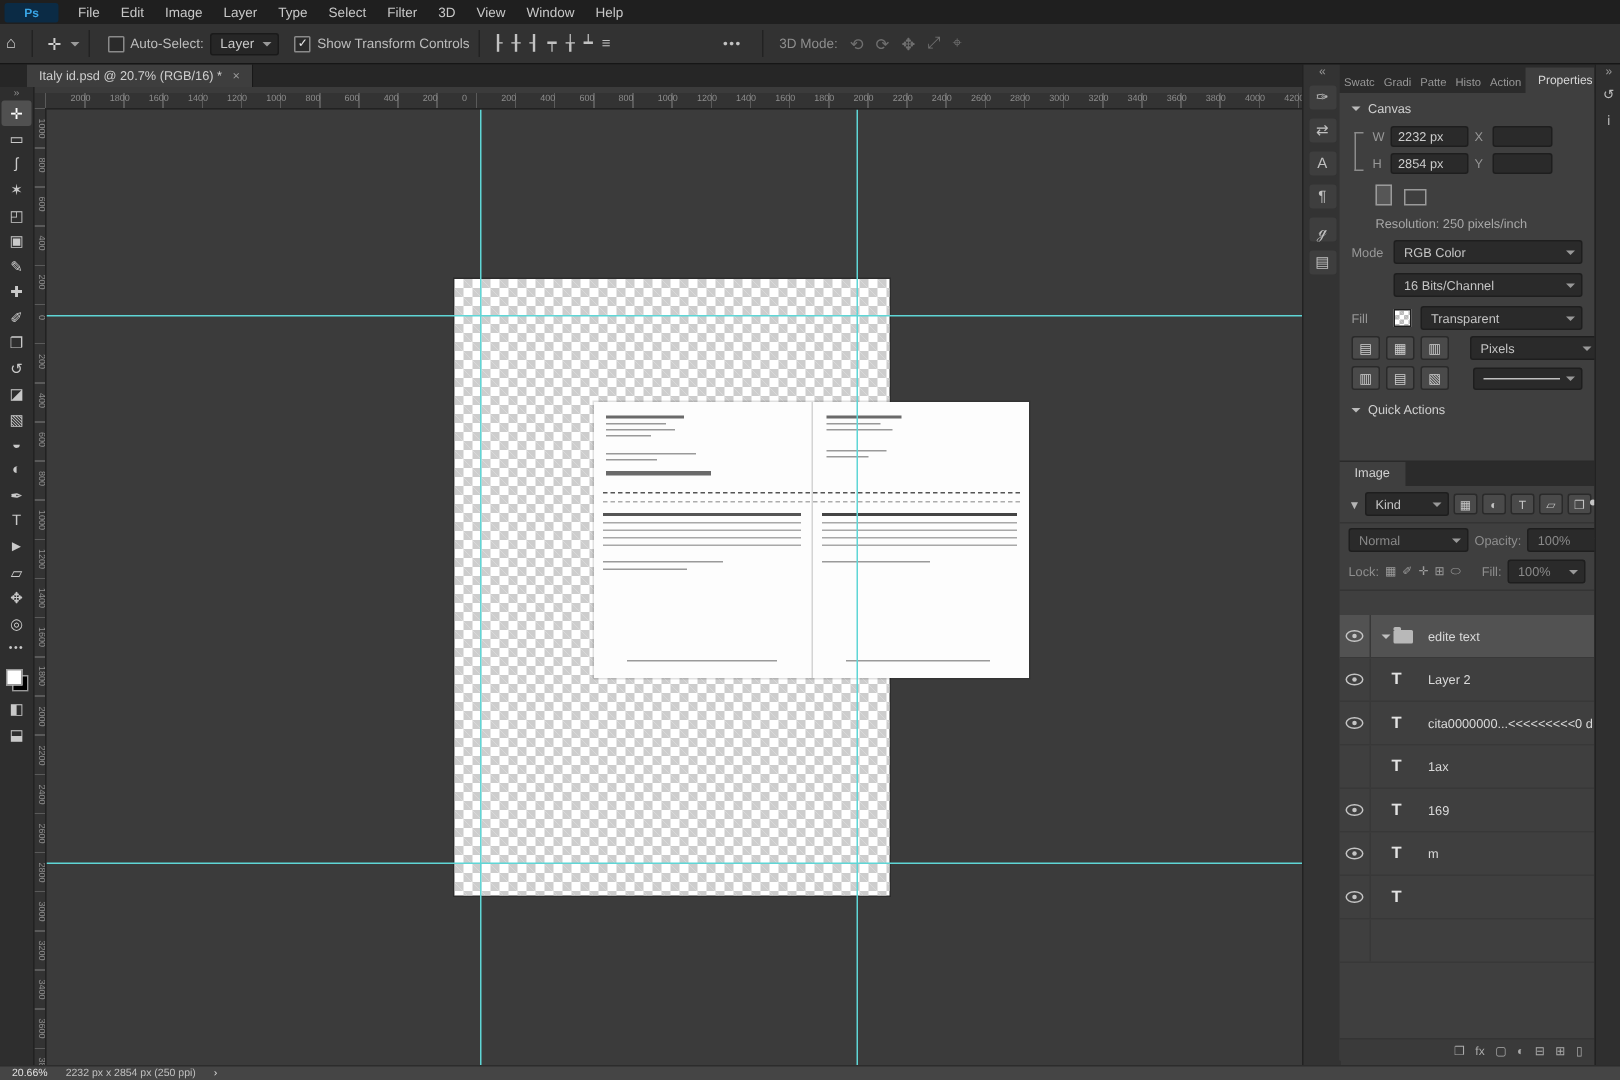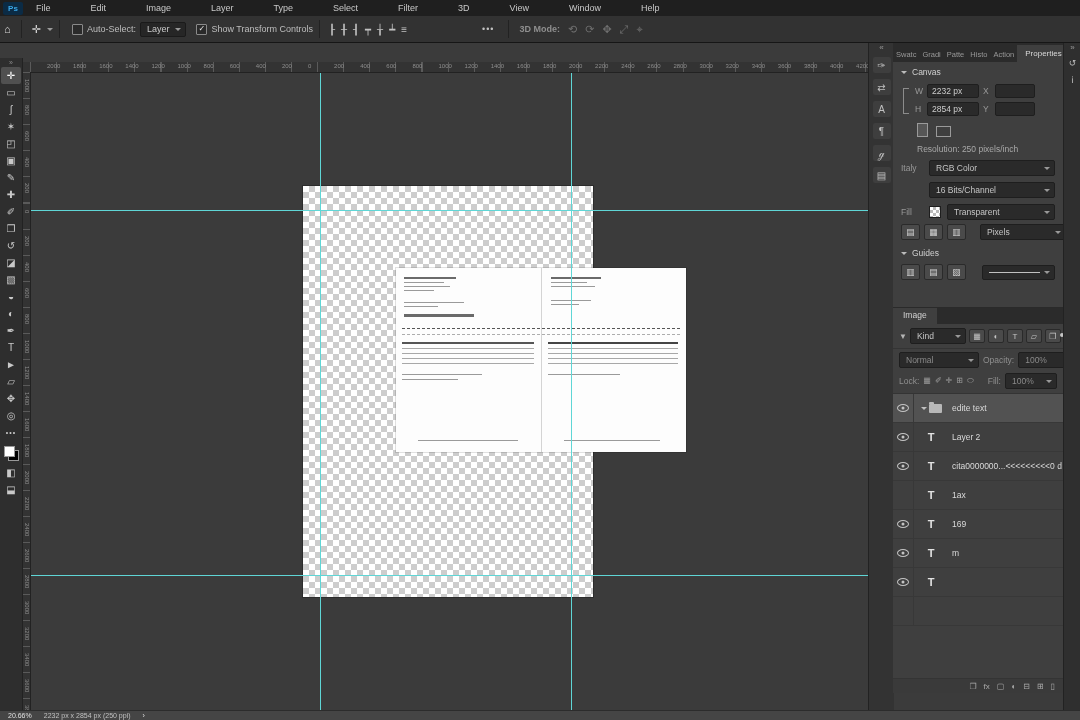--- a/index.html
+++ b/index.html
@@ -1,36 +1,36 @@
 <!DOCTYPE html>
 <html><head>
 <meta charset="utf-8">
 <style>
   html,body{margin:0;padding:0;background:#222;}
   #app{position:relative;width:1080px;height:720px;overflow:hidden;background:#3b3b3b;
        font-family:"Liberation Sans",sans-serif;-webkit-font-smoothing:antialiased;}
   
   .menubar{position:absolute;left:0;top:0;right:0;height:16px;background:#1f1f1f;display:flex;align-items:center;z-index:8;}
-  .ps-logo{width:20px;height:13px;margin:0 6px 0 3px;background:#0b2b45;color:#39a7e8;font-size:8px;font-weight:bold;
+  .ps-logo{width:36px;height:13px;margin:0 6px 0 3px;background:#0b2b45;color:#39a7e8;font-size:8px;font-weight:bold;
            display:flex;align-items:center;justify-content:center;border-radius:2px;}
   .menu-item{color:#c8c8c8;font-size:9px;padding:0 7px;line-height:16px;cursor:default;}
   
   .optionsbar{position:absolute;top:16px;left:0;right:0;height:26px;background:#323232;border-bottom:1px solid #161616;
               display:flex;align-items:center;color:#bdbdbd;font-size:9px;z-index:8;}
   .ob-sep{width:1px;height:18px;background:#222;margin:0 6px;}
   .ob-icon{font-size:11px;padding:0 4px;color:#cfcfcf;}
   .ob-icon.gray{color:#6f6f6f;}
   .tiny-chev{display:inline-block;border:3px solid transparent;border-top-color:#9a9a9a;margin-left:2px;transform:translateY(2px);}
   .checkbox{width:9px;height:9px;border:1px solid #8a8a8a;border-radius:1px;margin:0 4px 0 6px;display:inline-flex;
             align-items:center;justify-content:center;font-size:8px;line-height:8px;color:#e8e8e8;background:#2a2a2a;}
   .dropdown{background:#262626;border:1px solid #1a1a1a;border-radius:2px;padding:1px 16px 2px 6px;position:relative;color:#c9c9c9;margin:0 4px;}
   .dropdown::after{content:"";position:absolute;right:4px;top:5px;border:3px solid transparent;border-top-color:#999;}
   .align-glyph{font-size:10px;padding:0 3px;color:#c2c2c2;}
   .dots{letter-spacing:1px;color:#c2c2c2;padding:0 8px;}
-  .label-gray{color:#8e8e8e;padding:0 4px;font-weight:bold;}
+  .label-gray{color:#8e8e8e;padding:0 4px;}
   
   .tabbar{position:absolute;top:42px;left:0;width:868px;height:16px;background:#262626;display:flex;z-index:7;}
   .doctab{margin-left:18px;background:#3e3e3e;color:#cfcfcf;font-size:8.5px;display:flex;align-items:center;
           padding:0 8px;gap:7px;border-right:1px solid #181818;}
   .doctab .close{color:#9a9a9a;}
   
   .toolcol{position:absolute;left:0;top:58px;width:22px;bottom:9px;background:#2e2e2e;border-right:1px solid #222;
            display:flex;flex-direction:column;align-items:center;z-index:6;}
   .tcollapse{color:#8a8a8a;font-size:7px;height:9px;line-height:9px;}
   .tool{width:20px;height:17px;display:flex;align-items:center;justify-content:center;color:#c9c9c9;font-size:10px;border-radius:2px;}
@@ -63,21 +63,21 @@
   .ptable i{display:block;height:1px;background:#a8a8a8;margin:4px 0;}
   .guide-v{position:absolute;top:0;bottom:0;width:1px;z-index:3;}
   .guide-h{position:absolute;left:0;right:0;height:1px;z-index:3;}
   
   .dockstrip{position:absolute;left:868px;top:42px;width:25px;bottom:9px;background:#333;border-left:1px solid #222;
              display:flex;flex-direction:column;align-items:center;z-index:6;}
   .dcollapse{color:#9a9a9a;font-size:8px;height:12px;line-height:12px;}
   .dock-icon{width:18px;height:16px;margin:3px 0;display:flex;align-items:center;justify-content:center;color:#c0c0c0;
              font-size:10px;background:#3e3e3e;border-radius:2px;}
   
-  .rightcol{position:absolute;left:893px;top:42px;width:170px;bottom:27px;background:#3f3f3f;display:flex;flex-direction:column;
+  .rightcol{position:absolute;left:893px;top:42px;width:170px;bottom:13px;background:#3f3f3f;display:flex;flex-direction:column;
             font-size:8.5px;color:#b8b8b8;z-index:6;}
   .ptabs{height:20px;background:#2b2b2b;display:flex;align-items:flex-end;overflow:hidden;flex:0 0 auto;}
   .ptab{padding:3px 3px;font-size:7.5px;color:#989898;white-space:nowrap;}
   .ptab.active{background:#3f3f3f;color:#d8d8d8;font-size:8px;padding:4px 8px;}
   .doc-row{display:flex;align-items:center;gap:5px;padding:5px 8px;border-bottom:1px solid #343434;}
   .page-ic{width:9px;height:11px;border:1px solid #aaa;border-radius:1px;background:#4a4a4a;}
   .sect{display:flex;align-items:center;gap:5px;padding:5px 8px;color:#d0d0d0;}
   .chev{display:inline-block;border:3px solid transparent;border-top-color:#bbb;transform:translateY(2px);}
   .frow{display:flex;align-items:center;gap:4px;margin:2px 8px 2px 22px;position:relative;}
   .flabel{width:8px;color:#989898;}
@@ -116,21 +116,21 @@
   .ficon{width:14px;height:12px;background:#4a4a4a;border:1px solid #2a2a2a;border-radius:2px;display:flex;
          align-items:center;justify-content:center;font-size:8px;color:#c5c5c5;}
   .toggle{width:15px;height:8px;border:1px solid #8a8a8a;border-radius:4px;margin-left:auto;position:relative;}
   .toggle::after{content:"";position:absolute;right:1px;top:1px;width:4px;height:4px;border-radius:50%;background:#c5c5c5;}
   .lblend{display:flex;align-items:center;gap:4px;padding:3px 6px;color:#8f8f8f;flex:0 0 auto;}
   .lblend .bsel{flex:none;width:58px;}
   .lblend .osel{flex:none;width:34px;}
   .llock{display:flex;align-items:center;gap:4px;padding:2px 6px 4px 6px;color:#8f8f8f;border-bottom:1px solid #343434;flex:0 0 auto;}
   .lockic{font-size:8px;color:#9c9c9c;}
   .llock .fl{margin-left:auto;}
-  .llist{flex:1;min-height:0;overflow:hidden;}
+  .llist{flex:1;min-height:0;overflow:hidden;margin-top:16px;}
   .lrow{height:28px;display:flex;align-items:center;border-bottom:1px solid #383838;background:#3f3f3f;}
   .lrow.selected{background:#525252;}
   .eyecell{width:20px;height:100%;border-right:1px solid #383838;display:flex;align-items:center;justify-content:center;flex:none;}
   .eye{width:10px;height:6px;border:1px solid #c4c4c4;border-radius:50%;position:relative;}
   .eye::after{content:"";position:absolute;left:50%;top:50%;transform:translate(-50%,-50%);width:3px;height:3px;background:#c4c4c4;border-radius:50%;}
   .thumbcell{width:34px;display:flex;align-items:center;justify-content:center;gap:2px;flex:none;}
   .grp-arrow{display:inline-block;border:3px solid transparent;border-top-color:#c0c0c0;transform:translateY(2px);}
   .folder{width:13px;height:9px;background:#b8b8b8;border-radius:1px;position:relative;}
   .folder::before{content:"";position:absolute;top:-2px;left:0;width:5px;height:2px;background:#b8b8b8;border-radius:1px 1px 0 0;}
   .tthumb{font-size:11px;color:#e2e2e2;font-weight:bold;}
@@ -153,21 +153,21 @@
              color:#ffffff;text-shadow:0 1px 3px rgba(0,0,0,.65);white-space:nowrap;}
   .watermark .tld{color:#3fae49;}
 </style>
 </head>
 <body>
 
 <div id="app">
 
   <div class="menubar">
     <div class="ps-logo">Ps</div>
-    <div style="display:flex;gap:26px;">
+    <div style="display:flex;">
         <div class="menu-item">File</div>
         <div class="menu-item">Edit</div>
         <div class="menu-item">Image</div>
         <div class="menu-item">Layer</div>
         <div class="menu-item">Type</div>
         <div class="menu-item">Select</div>
         <div class="menu-item">Filter</div>
         <div class="menu-item">3D</div>
         <div class="menu-item">View</div>
         <div class="menu-item">Window</div>
@@ -201,20 +201,26 @@
     <span class="label-gray">3D Mode:</span>
     <span style="display:flex;align-items:center;">
         <span class="ob-icon gray">⟲</span>
         <span class="ob-icon gray">⟳</span>
         <span class="ob-icon gray">✥</span>
         <span class="ob-icon gray">⤢</span>
         <span class="ob-icon gray">⌖</span>
       </span>
   </div>
 
+  <div class="tabbar">
+    <div class="doctab">
+      <span>Italy id.psd @ 20.7% (RGB/16) *</span>
+      <span class="close">×</span>
+    </div>
+  </div>
 
   <div class="toolcol">
     <div class="tcollapse">»</div>
     <div style="display:flex;flex-direction:column;align-items:center;">
         <div class="tool selected">✛</div>
         <div class="tool">▭</div>
         <div class="tool">ʃ</div>
         <div class="tool">✶</div>
         <div class="tool">◰</div>
         <div class="tool">▣</div>
@@ -398,21 +404,21 @@
     </div>
 
     <div class="orient">
       <span class="oicon portrait"></span>
       <span class="oicon landscape"></span>
     </div>
 
     <div class="restext">Resolution: 250 pixels/inch</div>
 
     <div class="mrow">
-      <span class="mlabel">Italy</span>
+      <span class="mlabel">Mode</span>
       <span class="sel">RGB Color</span>
     </div>
     <div class="mrow">
       <span class="mlabel"></span>
       <span class="sel">16 Bits/Channel</span>
     </div>
     <div class="mrow">
       <span class="mlabel">Fill</span>
       <span class="fillsw"></span>
       <span class="sel">Transparent</span>
@@ -420,35 +426,35 @@
 
     <div class="icobtns">
       <span style="display:flex;gap:4px;">
           <span class="icobtn">▤</span>
           <span class="icobtn">▦</span>
           <span class="icobtn">▥</span>
         </span>
       <span class="sel" style="flex:none;width:64px;margin-left:10px;">Pixels</span>
     </div>
 
-    <div class="sect">
-      <span class="chev"></span>
-      <span>Guides</span>
-    </div>
     <div class="icobtns">
       <span style="display:flex;gap:4px;">
           <span class="icobtn">▥</span>
           <span class="icobtn">▤</span>
           <span class="icobtn">▧</span>
         </span>
       <span class="linesel">
           <span class="line"></span>
         </span>
     </div>
 
+    <div class="sect">
+      <span class="chev"></span>
+      <span>Quick Actions</span>
+    </div>
     <div class="spacer"></div>
 
     <div class="layers">
       <div class="lheader">
         <span class="ltab">Image</span>
       </div>
       <div class="lfilter">
         <span class="funnel">▼</span>
         <span class="sel kindsel">Kind</span>
         <span style="display:flex;gap:3px;">

